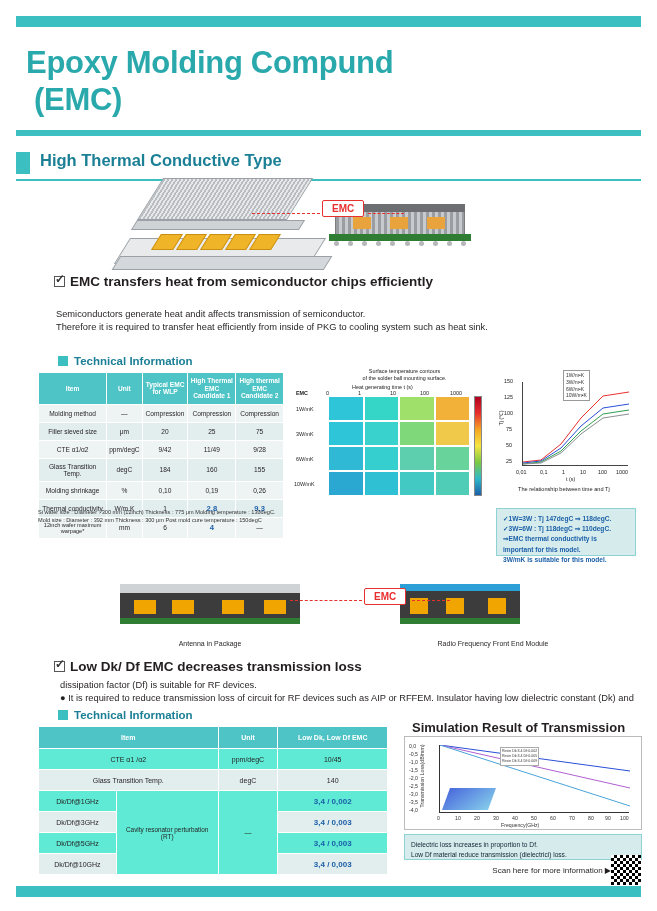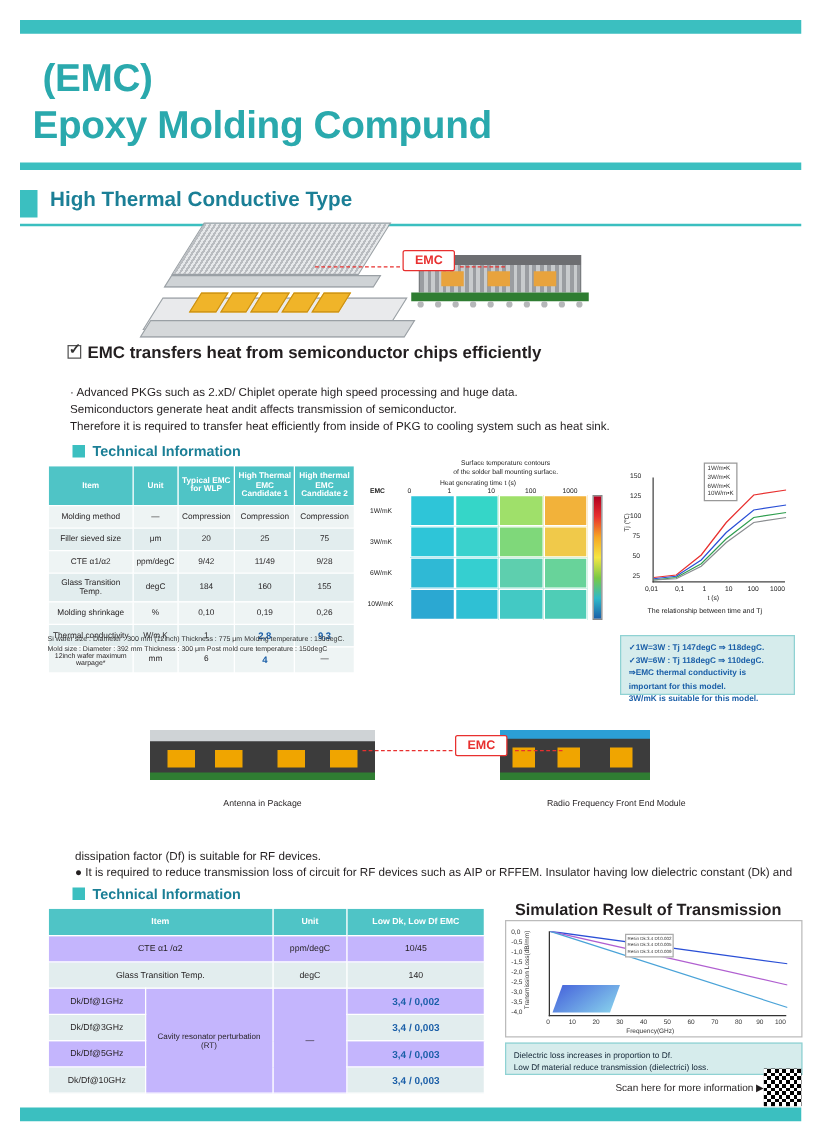--- a/index.html
+++ b/index.html
@@ -53,21 +53,21 @@
   .tbl1 tbody tr:nth-child(even) td { background:#e2edee; }
   .tbl1 .hl { color:#1b5fa8; font-weight:bold; font-size:7.6px; }
   .tbl1 .rowhl td { background:#d9e9ea; }
 
   .note1 { position:absolute; left:38px; top:508px; font-size:5.6px; line-height:1.5; color:#333; }
 
   
   .tbl2 { position:absolute; left:38px; top:726px; width:350px; font-size:7px; }
   .tbl2 th, .tbl2 td { border:1px solid #ffffff; text-align:center; padding:5px 3px; }
   .tbl2 thead th { background:#4fc4c6; color:#ffffff; font-weight:bold; height:22px; }
-  .tbl2 td { background:#c4b5fd; height:21px; }
+  .tbl2 td { background:#5eead4; height:21px; }
   .tbl2 tr:nth-child(even) td { background:#e2edee; }
   .tbl2 .hl { color:#1b5fa8; font-weight:bold; font-size:8px; }
 
   
   .callout {
     position:absolute; background:#d6ecec; border:1px solid #8fd2d3;
     font-size:6.6px; line-height:1.55; color:#1b5fa8; font-weight:bold; padding:5px 6px;
   }
   .callout.plain { color:#155; font-weight:normal; }
 
@@ -140,22 +140,22 @@
   .simtitle { position:absolute; left:412px; top:720px; font-size:13px; font-weight:bold; color:#231f20; }
 </style>
 </head>
 <body>
 
 <div class="page">
 
   <div class="topbar"></div>
 
   <div class="main-title">
+    <div>Epoxy Molding Compund</div>
     <div style="padding-left:8px">(EMC)</div>
-    <div>Epoxy Molding Compund</div>
   </div>
   <div class="title-rule"></div>
 
   <div class="sect" style="left:16px; top:152px; width:625px; height:30px;padding-left:40px;">
     <div class="tab"></div>
     <div class="label">High Thermal Conductive Type</div>
     <div class="rule"></div>
   </div>
 
   <div class="fig-top">
@@ -195,21 +195,20 @@
 
   <div class="emclabel" style="left:322px; top:200px;">EMC</div>
   <div class="leader" style="left:252px; top:213px; width:68px;"></div>
   <div class="leader" style="left:368px; top:213px; width:36px;"></div>
 
   <div class="chk" style="left:54px; top:274px;text-align:right;">
     <span class="box"></span><span>EMC transfers heat from semiconductor chips efficiently</span>
   </div>
 
   <div class="bullets" style="left:56px; top:308px; width:560px;">
-    <span class="b">· Advanced PKGs such as 2.xD/ Chiplet operate high speed processing and huge data.</span>
     <span class="b">  Semiconductors generate heat andit affects transmission of semiconductor.</span>
     <span class="b">  Therefore it is required to transfer heat efficiently from inside of PKG to cooling system such as heat sink.</span>
   </div>
 
   <div class="subhead" style="left:40px; top:355px;">
     <span class="sq"></span><span>Technical Information</span>
   </div>
 
   <table class="tbl1">
     <thead>
@@ -376,20 +375,23 @@
       <div class="bot"></div>
     </div>
   </div>
   <div class="emclabel" style="left:364px; top:588px;">EMC</div>
   <div class="leader" style="left:290px; top:600px; width:72px;"></div>
   <div class="leader" style="left:412px; top:600px; width:38px;"></div>
 
   <div class="caption" style="left:150px; top:640px; width:120px;">Antenna in Package</div>
   <div class="caption" style="left:398px; top:640px; width:190px;">Radio Frequency Front End Module</div>
 
+  <div class="chk" style="left:54px; top:659px;">
+    <span class="box"></span><span>Low Dk/ Df EMC decreases transmission loss</span>
+  </div>
   <div class="bullets" style="left:60px; top:679px; width:580px;">
     <span class="b">    dissipation factor (Df) is suitable for RF devices.</span>
     <span class="b">● It is required to reduce transmission loss of circuit for RF devices such as AIP or RFFEM. Insulator having low dielectric constant (Dk) and</span>
   </div>
 
   <div class="subhead" style="left:40px; top:709px;">
     <span class="sq"></span><span>Technical Information</span>
   </div>
 
   <table class="tbl2">

